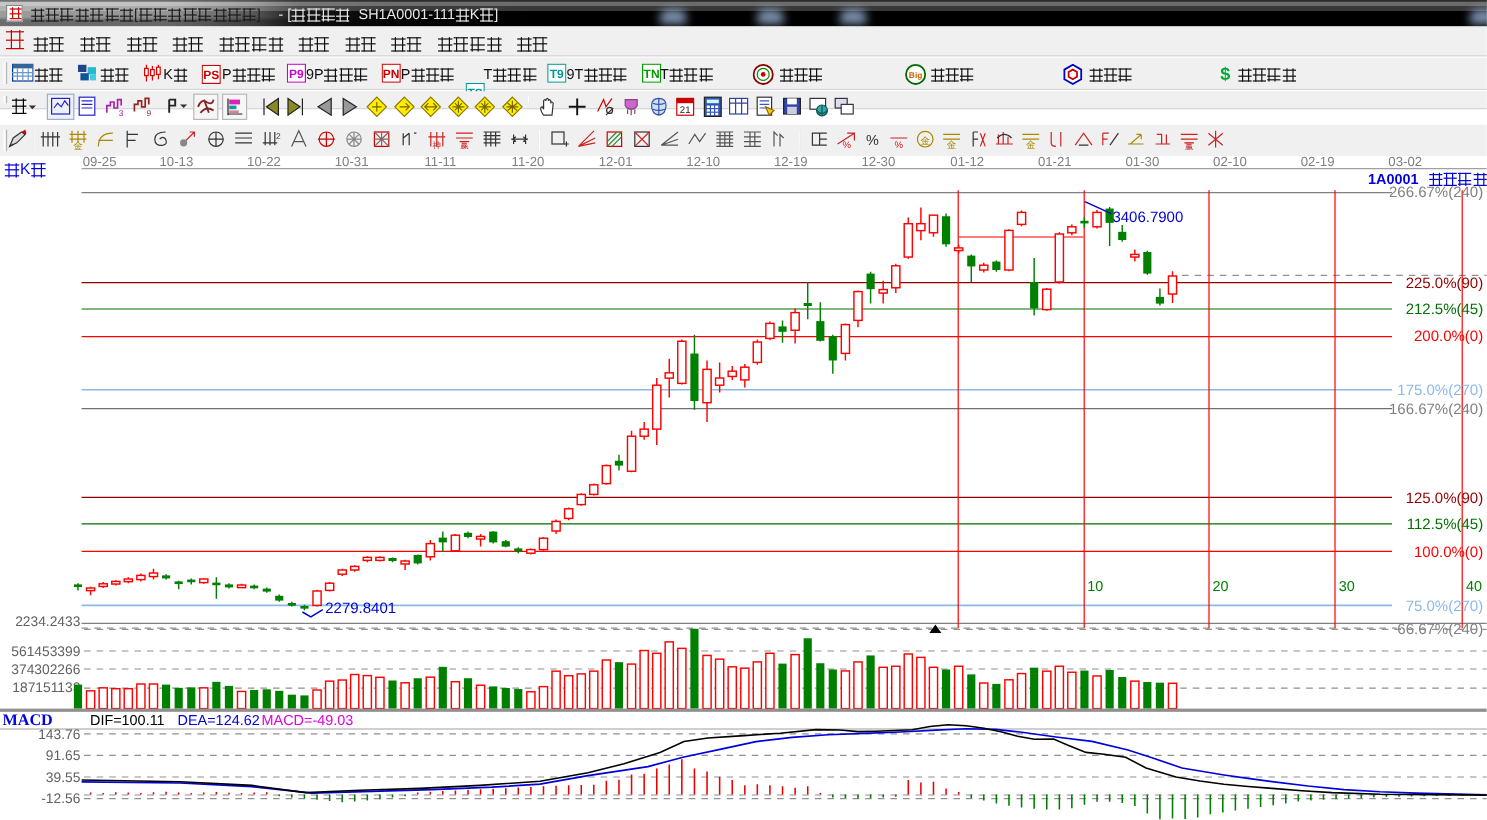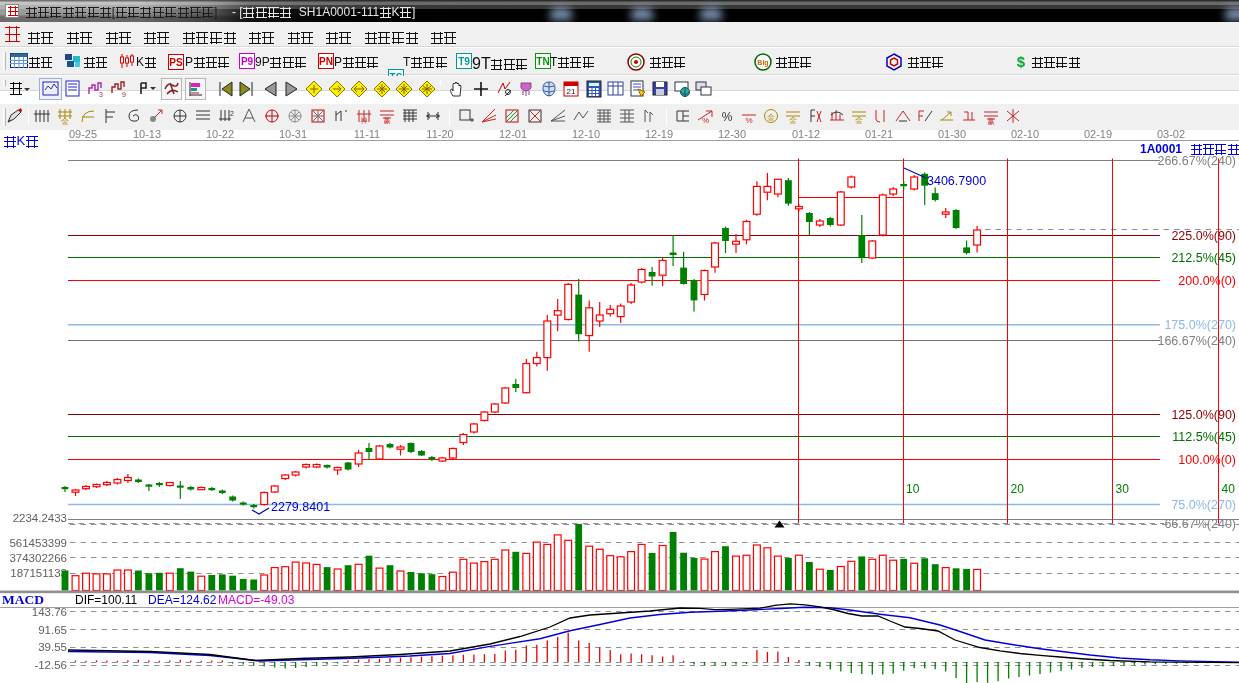--- a/index.html
+++ b/index.html
@@ -99,21 +99,21 @@
  <div class="abs" style="left:334px;top:7px;color:#111;font-size:12px">P<i class="c"></i><i class="c"></i><i class="c"></i></div>
  <div class="abs" style="left:388px;top:21px"><svg width="16" height="16">
         <rect x="0.5" y="0.5" width="15" height="15" fill="#fff" stroke="#009999"></rect>
         <text x="8" y="12" fill="#009999" font-size="10" font-weight="bold" text-anchor="middle" font-family="Liberation Sans">TS</text>
       </svg></div>
  <div class="abs" style="left:403px;top:7px;color:#111;font-size:12px">T<i class="c"></i><i class="c"></i><i class="c"></i></div>
  <div class="abs" style="left:456px;top:5px"><svg width="16" height="16">
         <rect x="0.5" y="0.5" width="15" height="15" fill="#fff" stroke="#009999"></rect>
         <text x="8" y="12" fill="#009999" font-size="10" font-weight="bold" text-anchor="middle" font-family="Liberation Sans">T9</text>
       </svg></div>
- <div class="abs" style="left:472px;top:7px;color:#111;font-size:16px">9T<i class="c"></i><i class="c"></i><i class="c"></i></div>
+ <div class="abs" style="left:472px;top:7px;color:#111;font-size:12px">9T<i class="c"></i><i class="c"></i><i class="c"></i></div>
  <div class="abs" style="left:535px;top:5px"><svg width="16" height="16">
         <rect x="0.5" y="0.5" width="15" height="15" fill="#fff" stroke="#009900"></rect>
         <text x="8" y="12" fill="#009900" font-size="10" font-weight="bold" text-anchor="middle" font-family="Liberation Sans">TN</text>
       </svg></div>
  <div class="abs" style="left:550px;top:7px;color:#111;font-size:12px">T<i class="c"></i><i class="c"></i><i class="c"></i></div>
  <div class="abs" style="left:627px;top:5px"><svg width="18" height="18">
         <circle cx="9" cy="9" r="8" fill="#fff" stroke="#880000" stroke-width="1.5"></circle>
         <circle cx="9" cy="9" r="5" fill="none" stroke="#008800"></circle>
         <circle cx="9" cy="9" r="2" fill="#cc0000"></circle>
       </svg></div>

